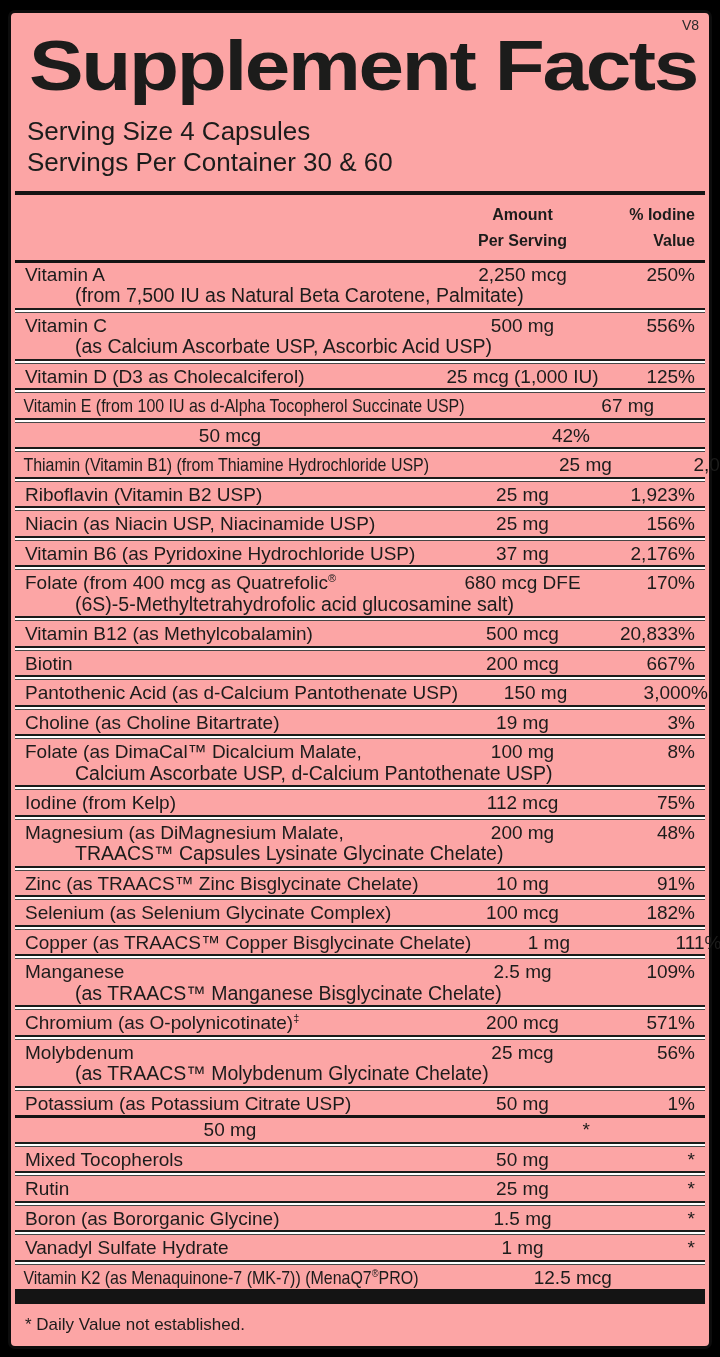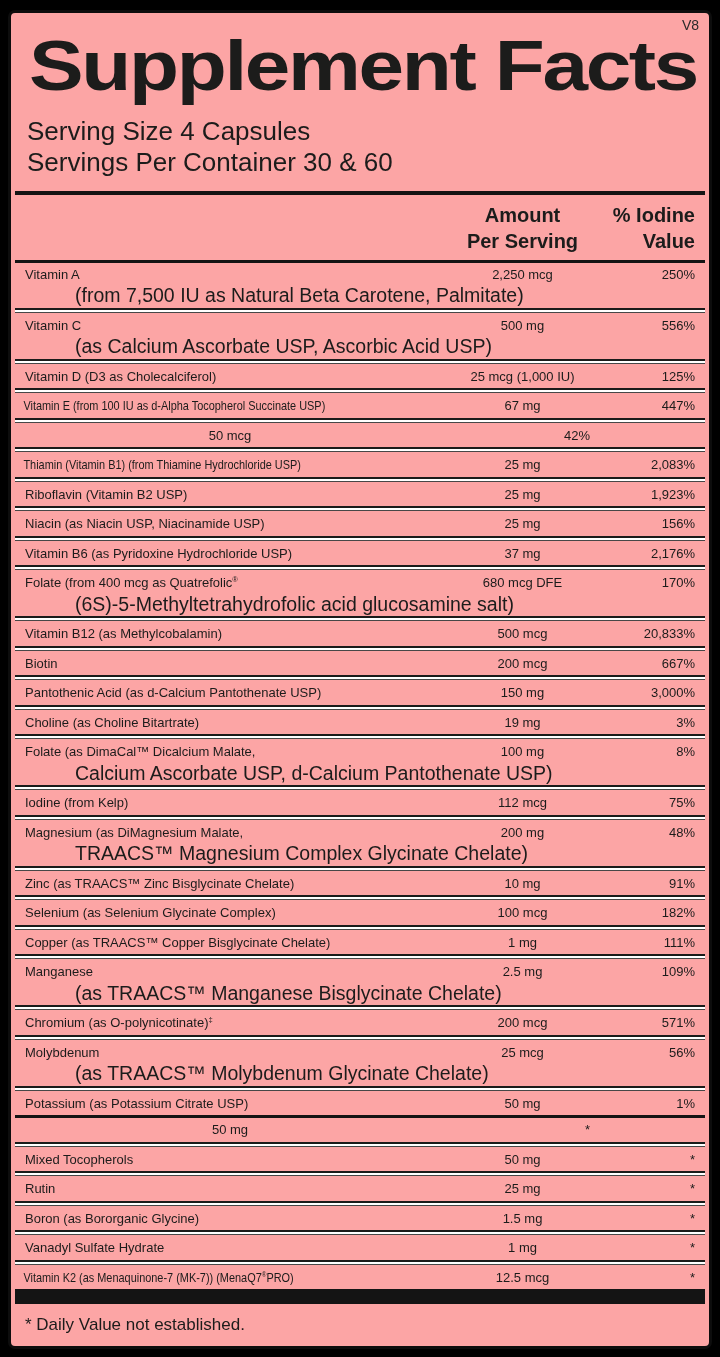--- a/index.html
+++ b/index.html
@@ -30,35 +30,35 @@
     white-space:nowrap;
   }
   .serving{margin-top:18px;padding-left:12px;font-size:26px;line-height:31px}
   .bar{background:#141414;width:100%}
   .bar1{height:18px;margin-top:13px}
   .bar2{height:11px}
   .bar3{height:13px}
   .bar4{height:15px}
   .col-headers{
     display:grid;grid-template-columns:1fr 155px 105px;
-    font-weight:bold;font-size:20px;line-height:26px;
+    font-weight:bold;font-size:16px;line-height:26px;
     padding:7px 0 6px;
   }
   .col-headers .amount-h{text-align:center;white-space:nowrap}
   .col-headers .dv-h{text-align:right;padding-right:10px;white-space:nowrap}
   .rows{width:100%}
   .row{padding:1px 0 1px}
   .rows .row + .row{
     padding-top:7px;
     background-image:linear-gradient(to bottom,#1b1b1a 0,#1b1b1a 2px,#ffffff 2px,#ffffff 3.6px,#474747 3.6px,#474747 4.6px,transparent 4.6px);
     background-repeat:no-repeat;
     background-size:100% 5px;
   }
   .line1{display:grid;grid-template-columns:1fr 155px 105px;align-items:baseline;
-    font-size:13px;line-height:21.5px}
+    font-size:19px;line-height:21.5px}
   .name{padding-left:10px;white-space:nowrap;overflow:visible}
   .condense .name{display:inline-block;transform:scaleX(0.84);transform-origin:0 50%}
   .amount{text-align:center;white-space:nowrap}
   .dv{text-align:right;padding-right:10px;white-space:nowrap}
   .sub{padding-left:60px;font-size:19.5px;line-height:21.5px;white-space:nowrap}
   sup{font-size:58%;line-height:0;vertical-align:super}
   .bottom-block{margin-top:auto}
   .footnote{font-size:17px;line-height:26px;padding:8px 0 8px 10px}
 </style>
 </head>
@@ -232,21 +232,21 @@
     </div>
 
   </div>
 
   <div class="row">
     <div class="line1">
       <span class="name">Magnesium (as DiMagnesium Malate,</span>
       <span class="amount">200 mg</span>
       <span class="dv">48%</span>
     </div>
-    <div class="sub">TRAACS™ Magnesium Complex Glycinate Chelate)</div>
+    <div class="sub">TRAACS™ Capsules Lysinate Glycinate Chelate)</div>
   </div>
 
   <div class="row">
     <div class="line1">
       <span class="name">Zinc (as TRAACS™ Zinc Bisglycinate Chelate)</span>
       <span class="amount">10 mg</span>
       <span class="dv">91%</span>
     </div>
 
   </div>

